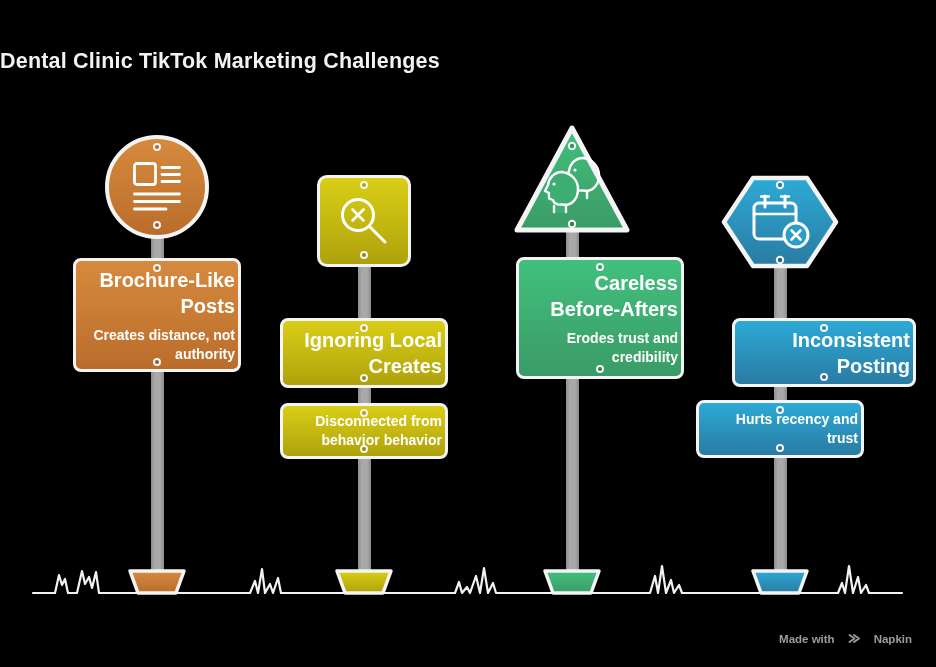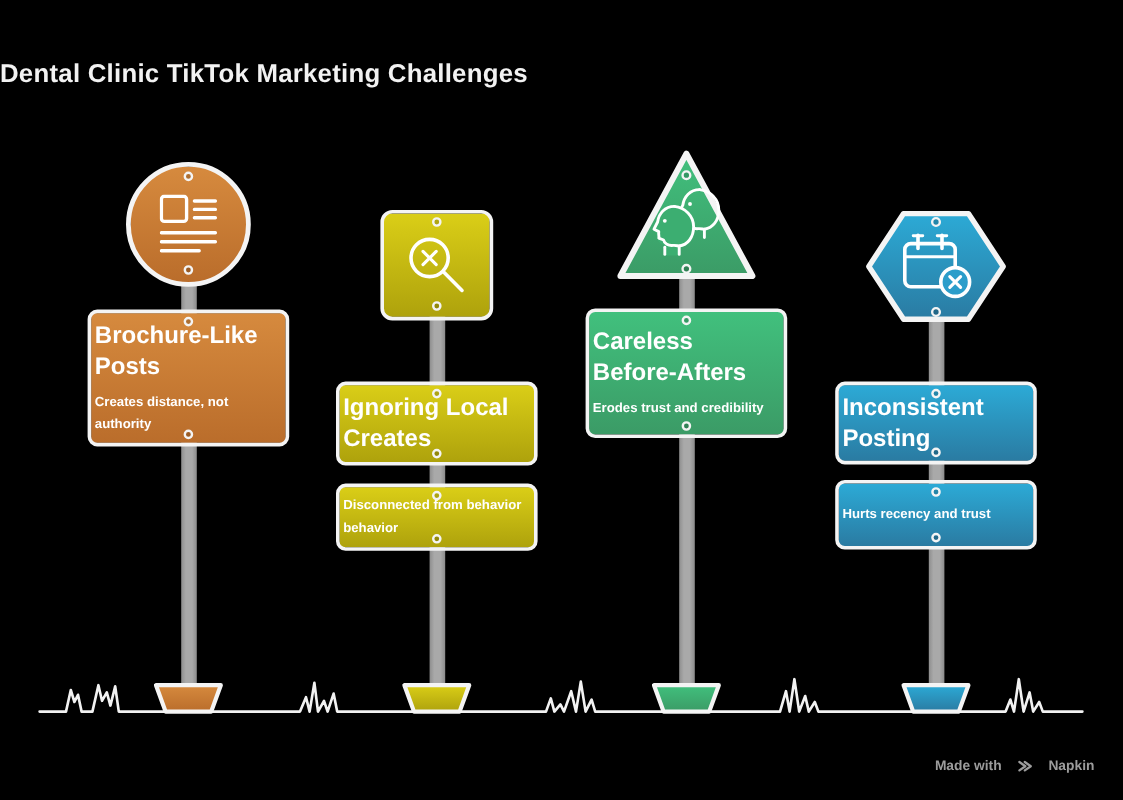--- a/index.html
+++ b/index.html
@@ -12,23 +12,23 @@
   .base{position:absolute;z-index:3;overflow:visible;}
   .ground{position:absolute;left:25px;top:553px;z-index:1;overflow:visible;}
   .icon-shape{position:absolute;z-index:4;overflow:visible;}
   .icon-box{position:absolute;z-index:4;display:flex;align-items:center;justify-content:center;
             background:linear-gradient(180deg,var(--c1),var(--c2));border:4px solid #F4F4F4;}
   .icon-box.circle{border-radius:50%;}
   .icon-box.square{border-radius:10px;border-width:3.5px;}
   .sign{position:absolute;z-index:4;box-sizing:border-box;border:3px solid #F4F4F4;border-radius:8px;
         background:linear-gradient(180deg,var(--c1),var(--c2));
         display:flex;flex-direction:column;justify-content:center;gap:7px;
-        text-align:left;padding:2px 3px;}
+        text-align:right;padding:2px 3px;}
   .sign-title{font-size:20px;line-height:26px;font-weight:700;color:#fff;}
-  .sign-sub{font-size:11px;line-height:19px;font-weight:700;color:#fff;}
+  .sign-sub{font-size:14px;line-height:19px;font-weight:700;color:#fff;}
   .screw{position:absolute;width:4px;height:4px;border:2px solid #F4F4F4;border-radius:50%;
          background:rgba(0,0,0,.18);left:50%;transform:translateX(-50%);z-index:5;}
   .screw.t{top:3px;} .screw.b{bottom:3px;}
   .credit{position:absolute;right:24px;top:632px;display:flex;align-items:center;gap:13px;
           color:#9C9C9C;font-size:11.5px;font-weight:600;z-index:6;}
   svg{display:block;}
 </style>
 </head>
 <body>
 
@@ -139,21 +139,21 @@
 
         <g transform="translate(0,8)" stroke="#fff" stroke-width="2.4" stroke-linecap="round" stroke-linejoin="round">
           <path d="M17 0 C26 1 33 8 33 17 C33 26 28 32 21 33 L21 41 L9 41 L9 33 C5 31 3.5 29.5 3 27 L0 19 L3 13 C4 6 9 0 17 0 Z" fill="#3CAE71" stroke="none"></path>
           <path d="M17 0 C26 1 33 8 33 17 C33 26 28 32 21 33 L21 40" fill="none"></path>
           <path d="M17 0 C9 0 4 6 3 13 L0 19 L4 21 C3.5 23.5 4.5 24.5 4 26.5 L8 28 C8.5 31 12 33 16 32.5 C18 32.3 20 33 21 33" fill="none"></path>
           <path d="M9 34 L9 40" fill="none"></path>
           <circle cx="9" cy="12" r="1.6" fill="#fff" stroke="none"></circle>
         </g>
       </g>
     </svg>
-    <div class="sign" style="left:488px;top:257px;width:168px;height:108px">
+    <div class="sign" style="left:516px;top:257px;width:168px;height:122px">
       <span class="screw t"></span>
       <div class="sign-title">Careless Before-Afters</div>
       <div class="sign-sub">Erodes trust and credibility</div>
       <span class="screw b"></span>
     </div>
   </div>
 
   <div style="--c1: #2CAAD6; --c2: #2A7BA2;">
     <div class="pole" style="left:773.5px;top:225px;height:361px"></div>
     <svg class="base" style="left:745px;top:568px" width="70" height="30" viewBox="0 0 70 30">
@@ -179,21 +179,21 @@
         <g fill="none" stroke="#fff" stroke-linecap="round" stroke-linejoin="round">
           <rect x="2" y="10" width="42" height="36" rx="5" stroke-width="3"></rect>
           <path d="M2 21 H44" stroke-width="2.6"></path>
           <path d="M13 3 V14 M33 3 V14" stroke-width="3"></path>
           <path d="M9 3.5 H17 M29 3.5 H37" stroke-width="2.4"></path>
         </g>
         <circle cx="44" cy="42" r="12" fill="#2B9DCA" stroke="#fff" stroke-width="3"></circle>
         <path d="M39.5 37.5 L48.5 46.5 M48.5 37.5 L39.5 46.5" fill="none" stroke="#fff" stroke-width="2.6" stroke-linecap="round"></path>
       </g>
     </svg>
-    <div class="sign" style="left:696px;top:318px;width:168px;height:69px">
+    <div class="sign" style="left:732px;top:318px;width:184px;height:69px">
       <span class="screw t"></span>
       <div class="sign-title">Inconsistent Posting</div>
       <span class="screw b"></span>
     </div>
     <div class="sign" style="left:696px;top:400px;width:168px;height:58px">
       <span class="screw t"></span>
       <div class="sign-sub">Hurts recency and trust</div>
       <span class="screw b"></span>
     </div>
   </div>

